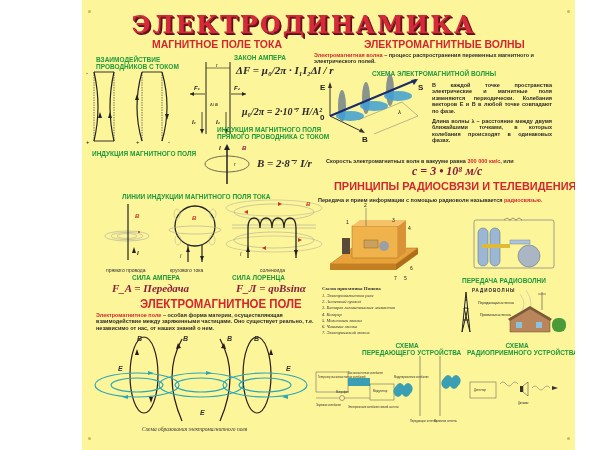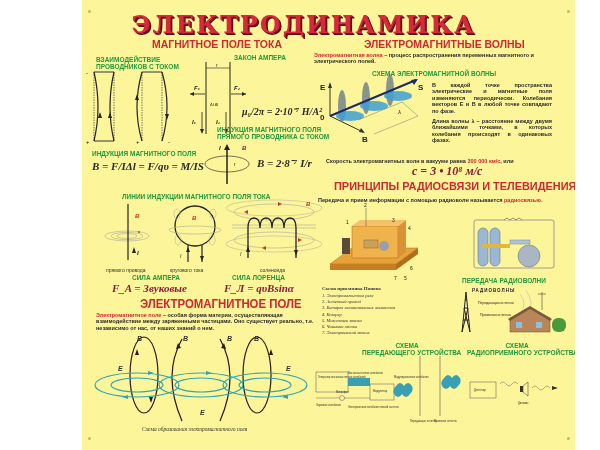--- a/index.html
+++ b/index.html
@@ -76,29 +76,29 @@
     <text x="20" y="44" font-size="4" fill="#222">Δl  Δl</text>
     <line x1="12" y1="50" x2="12" y2="70" stroke="#222" stroke-width="0.8"></line>
     <polygon points="12,72 10,67 14,67" fill="#222"></polygon>
     <line x1="36" y1="50" x2="36" y2="70" stroke="#222" stroke-width="0.8"></line>
     <polygon points="36,72 34,67 38,67" fill="#222"></polygon>
     <text x="2" y="62" font-size="6" font-style="italic" font-weight="bold" fill="#222">I₁</text>
     <text x="26" y="62" font-size="6" font-style="italic" font-weight="bold" fill="#222">I₂</text>
   </svg>
 
   <div class="abs sub-title" style="left:152px;top:54px;">ЗАКОН АМПЕРА</div>
+  <div class="abs formula" style="left:154px;top:64px;font-size:11px;">ΔF = μ₀/2π · I₁I₂Δl / r</div>
   <div class="abs formula" style="left:160px;top:104px;font-size:10px;">μ₀/2π = 2·10⁻⁷ Н/А²</div>
 
   <div class="abs sub-title" style="left:135px;top:126px;width:100px;">
     <div>ИНДУКЦИЯ МАГНИТНОГО ПОЛЯ</div>
     <div>ПРЯМОГО ПРОВОДНИКА С ТОКОМ</div>
   </div>
 
   <div class="abs sub-title" style="left:10px;top:150px;">ИНДУКЦИЯ МАГНИТНОГО ПОЛЯ</div>
-  <div class="abs formula" style="left:10px;top:160px;font-size:11px;">B = F/IΔl = F/qυ = M/IS</div>
 
   <svg style="left:120px;top:142px;" width="50" height="44">
     <ellipse cx="25" cy="22" rx="22" ry="8" stroke="#333" stroke-width="0.7" fill="none"></ellipse>
     <line x1="25" y1="4" x2="25" y2="42" stroke="#222" stroke-width="1.5"></line>
     <polygon points="25,2 22,8 28,8" fill="#222"></polygon>
     <text x="17" y="8" font-size="6" font-style="italic" font-weight="bold" fill="#222">I</text>
     <text x="32" y="24" font-size="5" font-style="italic" fill="#222">r</text>
     <text x="40" y="8" font-size="6" font-style="italic" font-weight="bold" fill="#8a1c3a">B⃗</text>
   </svg>
   <div class="abs formula" style="left:175px;top:155px;font-size:11px;">B = 2·8⁻⁷ I/r</div>
@@ -145,22 +145,22 @@
     <polygon points="220,40 216,38 216,42" fill="#c0392b"></polygon>
     <polygon points="180,48 184,46 184,50" fill="#c0392b"></polygon>
   </svg>
 
   <div class="abs tiny-label" style="left:24px;top:267px;">прямого провода</div>
   <div class="abs tiny-label" style="left:88px;top:267px;">кругового тока</div>
   <div class="abs tiny-label" style="left:178px;top:267px;">соленоида</div>
 
   <div class="abs sub-title" style="left:50px;top:274px;">СИЛА АМПЕРА</div>
   <div class="abs sub-title" style="left:150px;top:274px;">СИЛА ЛОРЕНЦА</div>
-  <div class="abs formula formula-red" style="left:30px;top:282px;font-size:11px;">F_A = Звуковые</div>
-  <div class="abs formula formula-red" style="left:142px;top:282px;font-size:11px;">F_Л = qυBsinα</div>
+  <div class="abs formula formula-red" style="left:30px;top:282px;font-size:11px;">F_A = Передача</div>
+  <div class="abs formula formula-red" style="left:154px;top:282px;font-size:11px;">F_Л = qυBsinα</div>
 
   <div class="abs sec-title" style="left:58px;top:297px;font-size:12px;">ЭЛЕКТРОМАГНИТНОЕ ПОЛЕ</div>
   <div class="abs small-text" style="left:14px;top:312px;width:218px;">
     <span class="hl">Электромагнитное поле</span><span> – особая форма материи, осуществляющая взаимодействие между заряженными частицами. Оно существует реально, т.е. независимо от нас, от наших знаний о нем.</span>
   </div>
 
   <svg style="left:0;top:335px;" width="230" height="100">
     <ellipse cx="62" cy="40" rx="14" ry="38" stroke="#2b1a1a" stroke-width="1.2" fill="none"></ellipse>
     <ellipse cx="175" cy="40" rx="14" ry="38" stroke="#2b1a1a" stroke-width="1.2" fill="none"></ellipse>
     <path d="M100 4 Q80 40 100 86" stroke="#2b1a1a" stroke-width="1.2" fill="none"></path>

